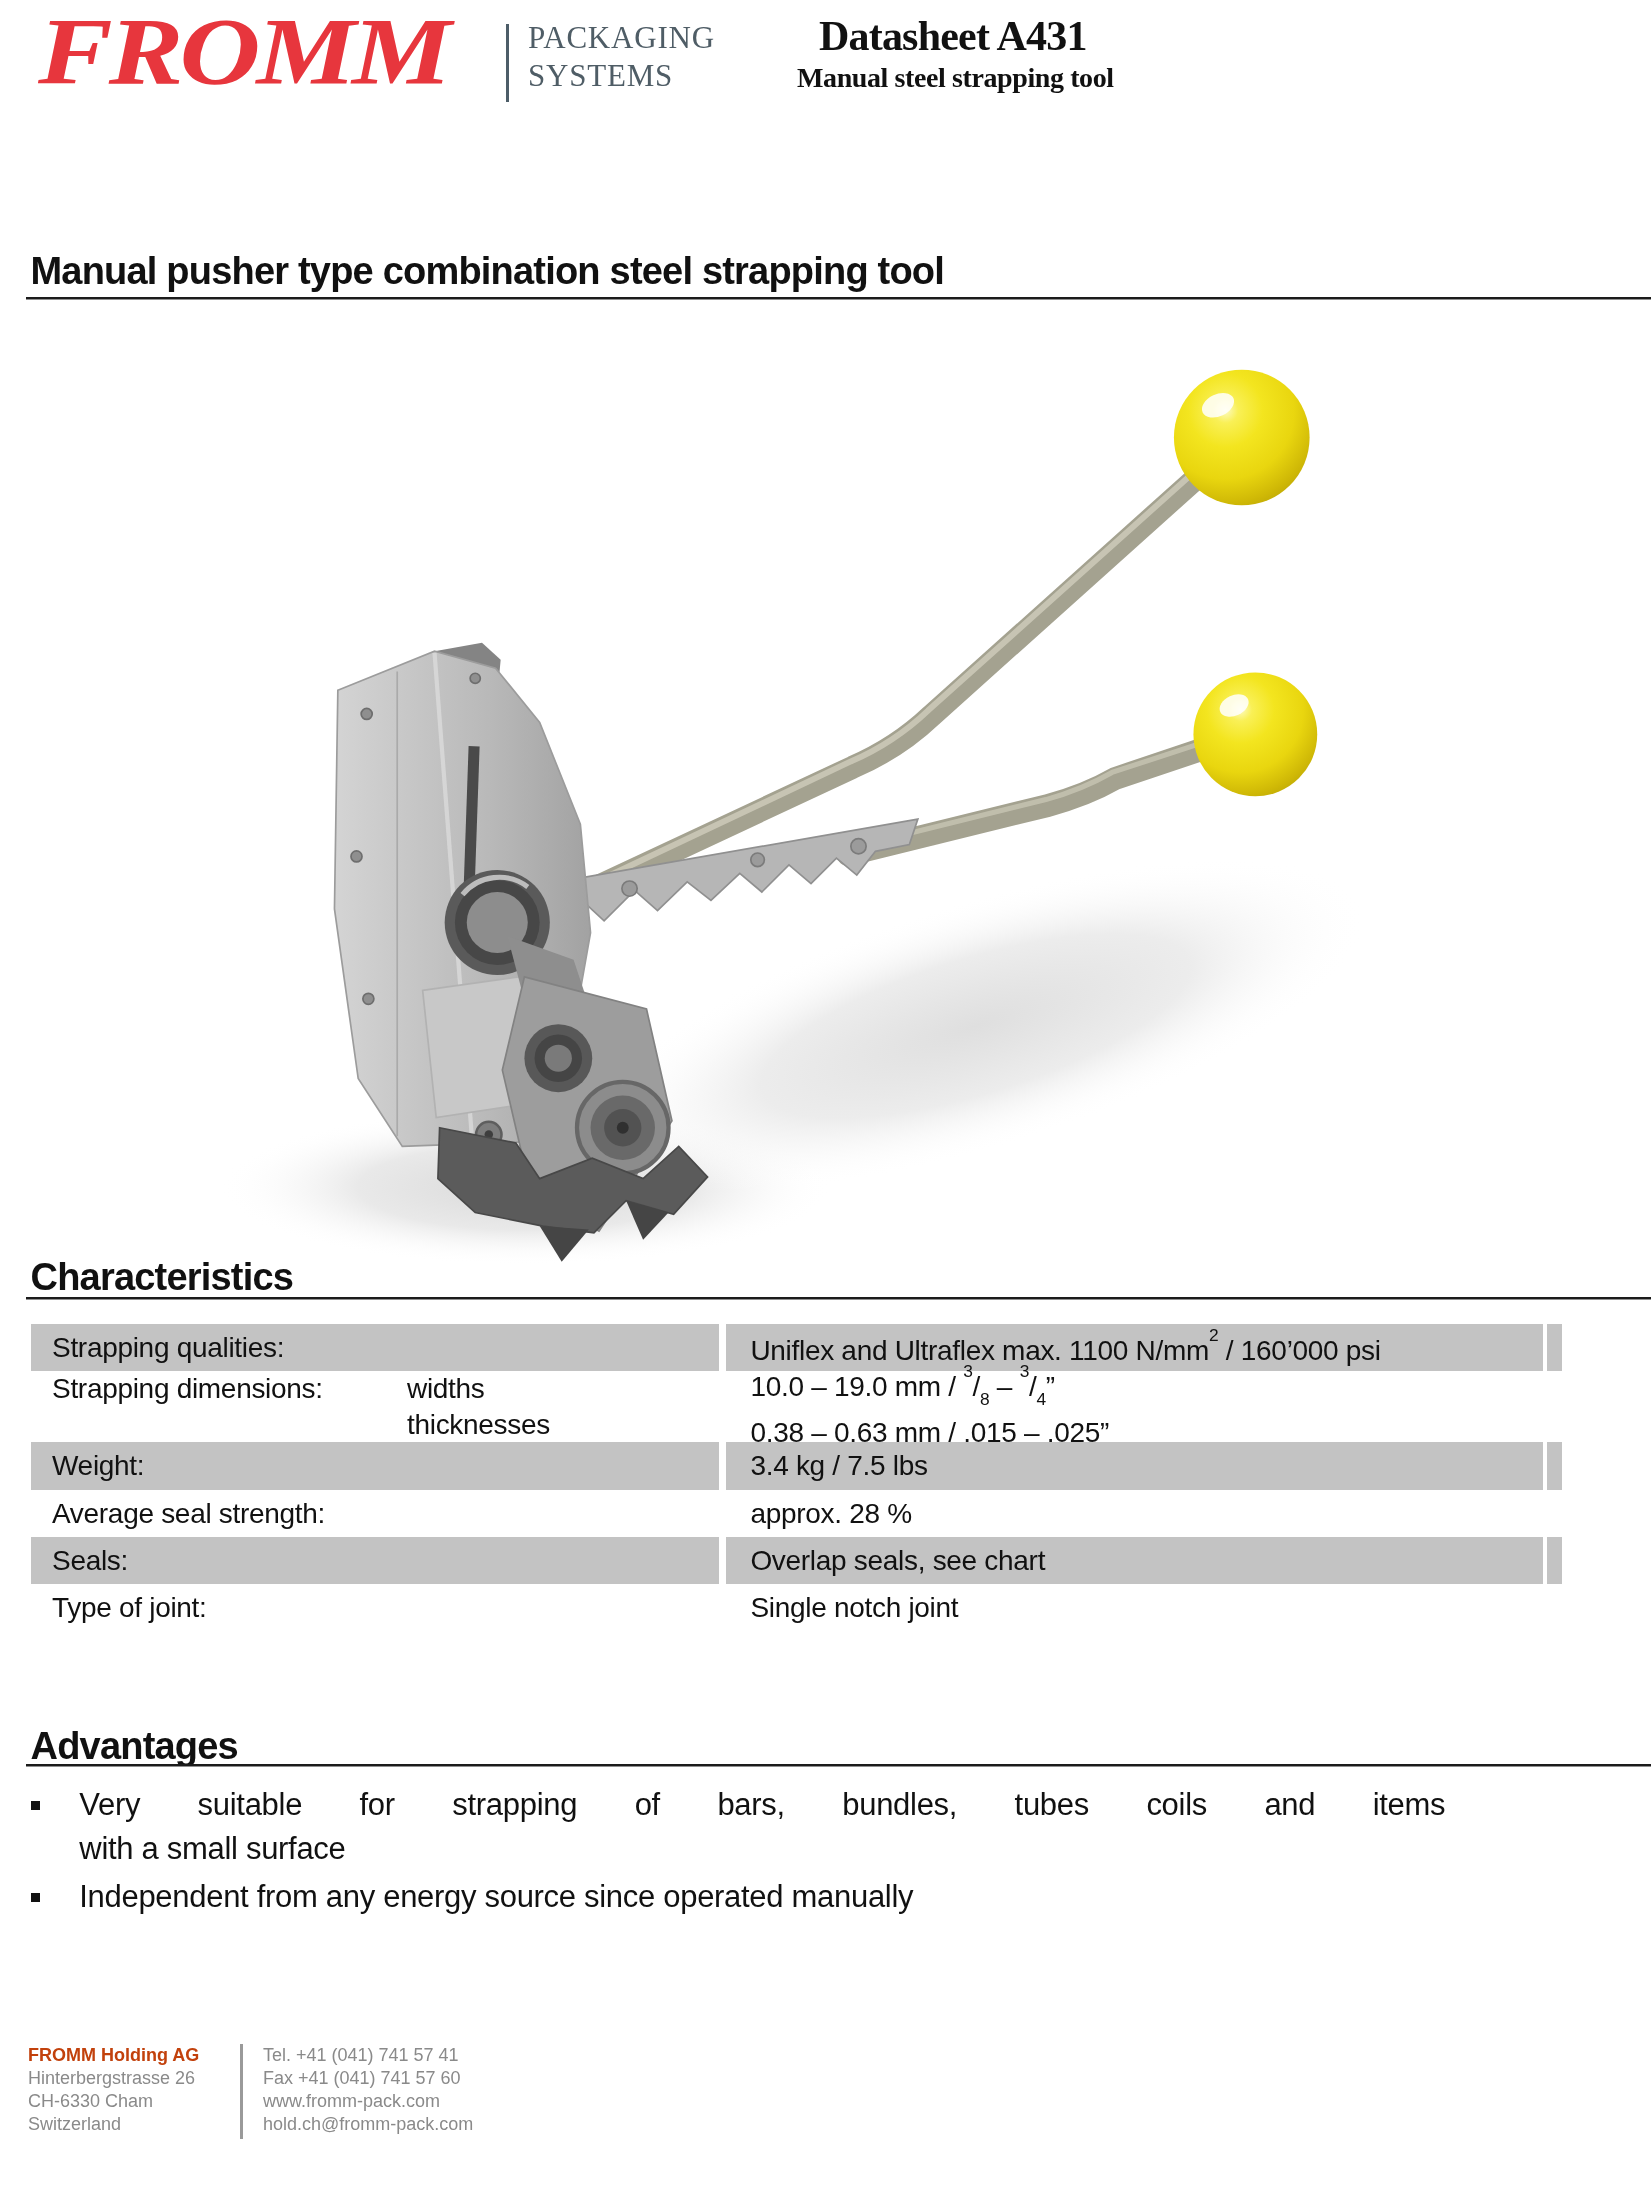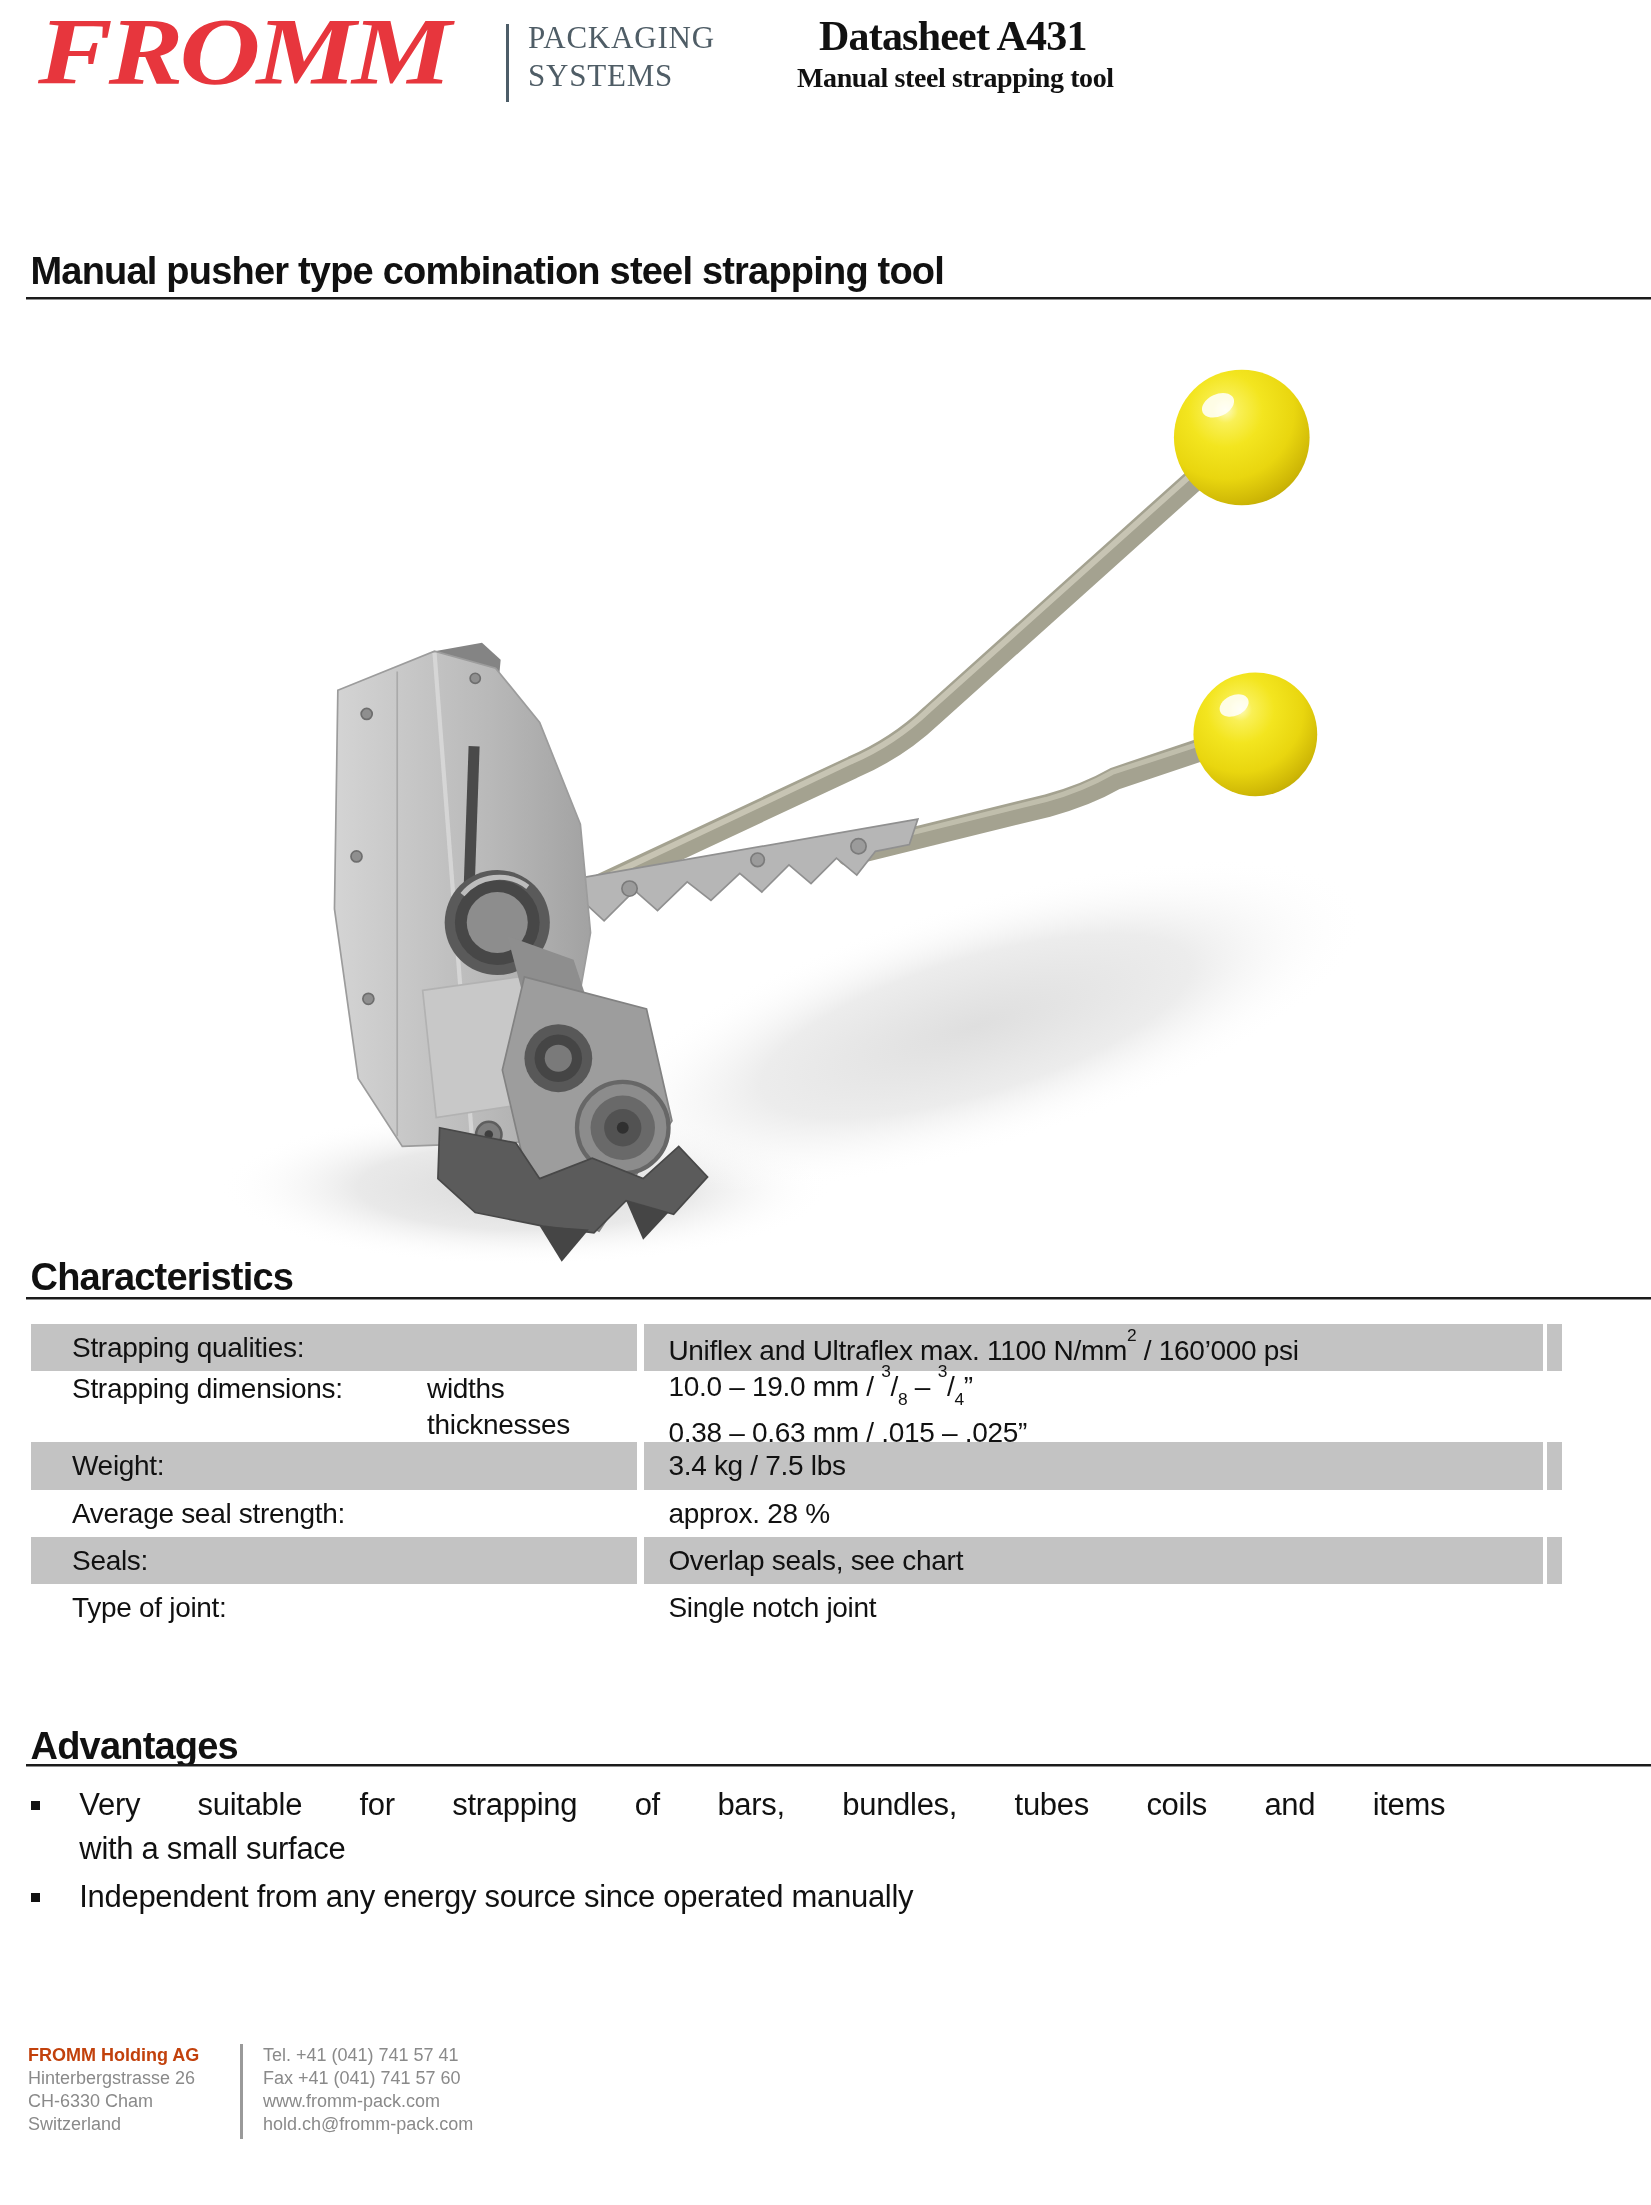--- a/index.html
+++ b/index.html
@@ -31,21 +31,21 @@
   .section { position:absolute; left:0; width:100%; }
   .sec-heading { margin-left:30.5px; font-size:38px; line-height:41px; font-weight:bold; letter-spacing:-0.8px; }
   .rule { position:absolute; left:26px; right:0; height:3.4px; background:#1b1b1b; border-bottom:1.7px solid #8f8f8f; }
 
   
   .photo { position:absolute; left:153px; top:339px; width:1238px; height:950px; }
 
   
   .char-table { position:absolute; left:31px; top:67px; width:1531px; font-size:28px; letter-spacing:-0.3px; }
   .crow { display:flex; align-items:stretch; }
-  .crow .c1 { width:606px; display:flex; flex-direction:column; justify-content:center;padding-left:20px; }
+  .crow .c1 { width:688px; display:flex; flex-direction:column; justify-content:center; }
   .crow .gap1 { width:6.8px; }
   .crow .c2 { flex:1; display:flex; flex-direction:column; justify-content:center; padding-left:24.6px; }
   .crow .gap2 { width:3.4px; }
   .crow .c3 { width:15.3px; }
   .crow.shaded .c1, .crow.shaded .c2, .crow.shaded .c3 { background:#c3c3c3; }
   .r1 { height:47px; } .r2 { height:71px; } .r3 { height:48px; }
   .r4 { height:47px; } .r5 { height:47px; } .r6 { height:48px; }
   .c1 .line { display:flex; line-height:36px; }
   .c1 .lbl { padding-left:21px; width:376px; flex:none; }
   .c2 .line { line-height:36px; }

